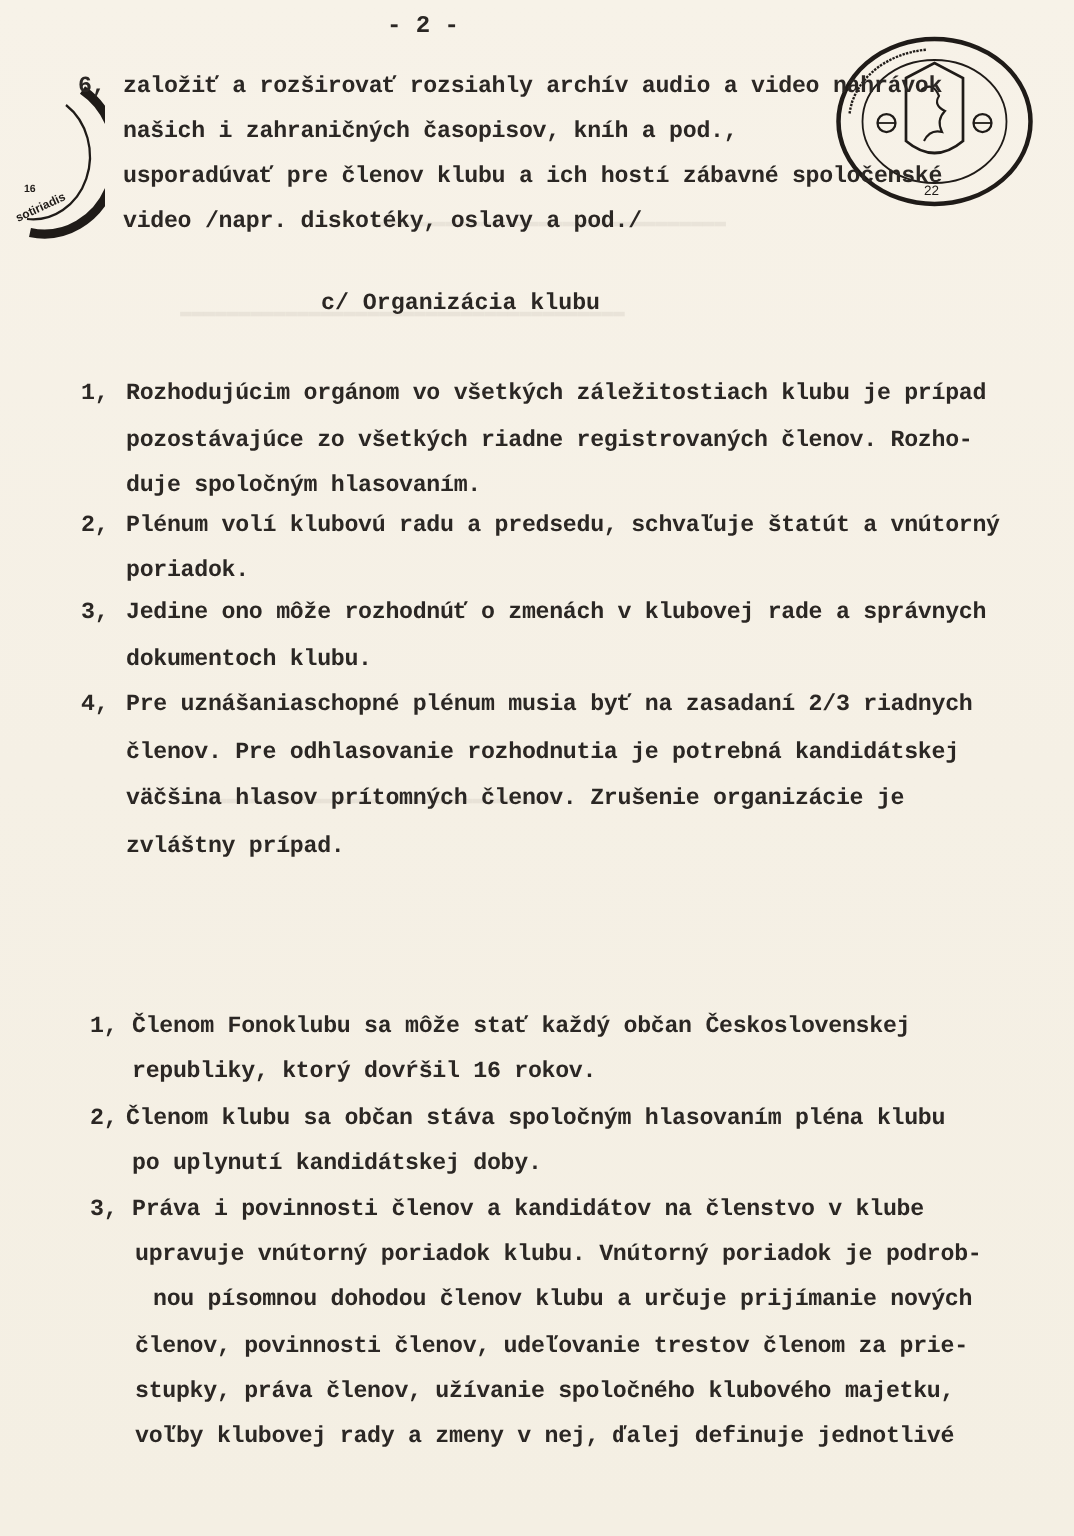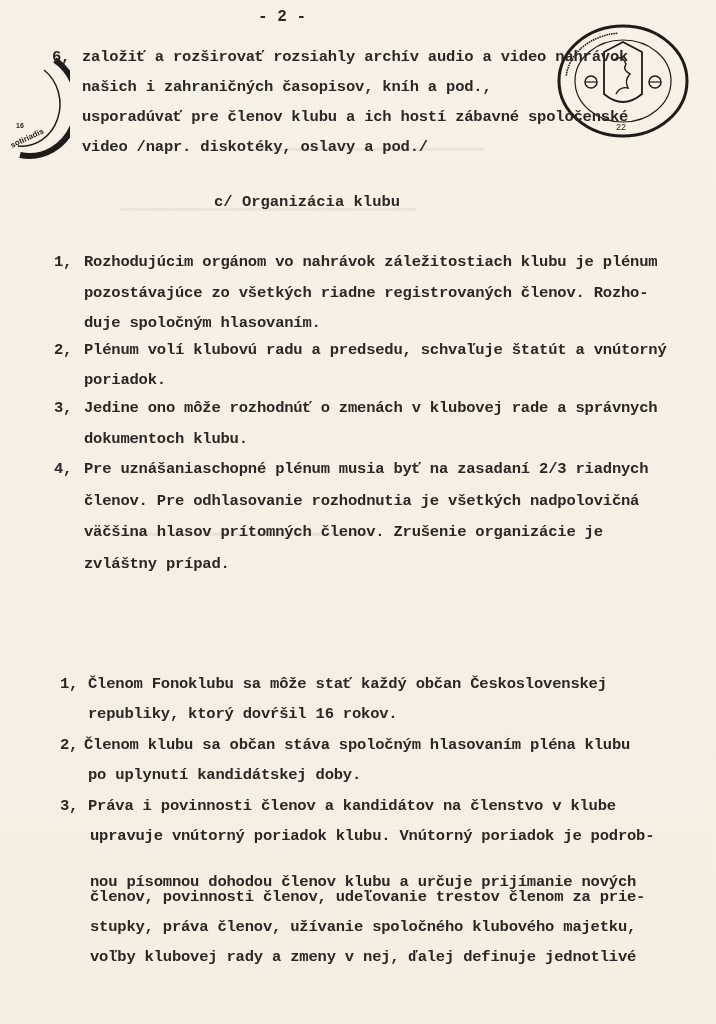--- a/index.html
+++ b/index.html
@@ -86,21 +86,21 @@
     <div class="line" style="top:138px;">
         <span class="txt" style="left:82px;">video /napr. diskotéky, oslavy a pod./</span>
       </div>
   </div>
 
   <div class="heading" style="left:214px;top:193px;">c/ Organizácia klubu</div>
 
   <div>
     <div class="line" style="top:253px;">
       <span class="num" style="left:54px;">1,</span>
-      <span class="txt" style="left:84px;">Rozhodujúcim orgánom vo nahrávok záležitostiach klubu je plénum</span>
+      <span class="txt" style="left:84px;">Rozhodujúcim orgánom vo všetkých záležitostiach klubu je prípad</span>
     </div>
     <div class="line" style="top:284px;">
         <span class="txt" style="left:84px;">pozostávajúce zo všetkých riadne registrovaných členov. Rozho-</span>
       </div>
     <div class="line" style="top:314px;">
         <span class="txt" style="left:84px;">duje spoločným hlasovaním.</span>
       </div>
   </div>
 
   <div>
@@ -122,21 +122,21 @@
         <span class="txt" style="left:84px;">dokumentoch klubu.</span>
       </div>
   </div>
 
   <div>
     <div class="line" style="top:460px;">
       <span class="num" style="left:54px;">4,</span>
       <span class="txt" style="left:84px;">Pre uznášaniaschopné plénum musia byť na zasadaní 2/3 riadnych</span>
     </div>
     <div class="line" style="top:492px;">
-        <span class="txt" style="left:84px;">členov. Pre odhlasovanie rozhodnutia je všetkých nadpolovičná</span>
+        <span class="txt" style="left:84px;">členov. Pre odhlasovanie rozhodnutia je potrebná kandidátskej</span>
       </div>
     <div class="line" style="top:523px;">
         <span class="txt" style="left:84px;">väčšina hlasov prítomných členov. Zrušenie organizácie je</span>
       </div>
     <div class="line" style="top:555px;">
         <span class="txt" style="left:84px;">zvláštny prípad.</span>
       </div>
   </div>
 
 
@@ -162,21 +162,21 @@
 
   <div>
     <div class="line" style="top:797px;">
       <span class="num" style="left:60px;">3,</span>
       <span class="txt" style="left:88px;">Práva i povinnosti členov a kandidátov na členstvo v klube</span>
     </div>
     <div class="line" style="top:827px;">
         <span class="txt" style="left:90px;text-align:right;">upravuje vnútorný poriadok klubu. Vnútorný poriadok je podrob-</span>
       </div>
     <div class="line" style="top:857px;">
-        <span class="txt" style="left:90px;margin-top:16px;">nou písomnou dohodou členov klubu a určuje prijímanie nových</span>
+        <span class="txt" style="left:102px;">nou písomnou dohodou členov klubu a určuje prijímanie nových</span>
       </div>
     <div class="line" style="top:888px;">
         <span class="txt" style="left:90px;">členov, povinnosti členov, udeľovanie trestov členom za prie-</span>
       </div>
     <div class="line" style="top:918px;">
         <span class="txt" style="left:90px;">stupky, práva členov, užívanie spoločného klubového majetku,</span>
       </div>
     <div class="line" style="top:948px;">
         <span class="txt" style="left:90px;">voľby klubovej rady a zmeny v nej, ďalej definuje jednotlivé</span>
       </div>

